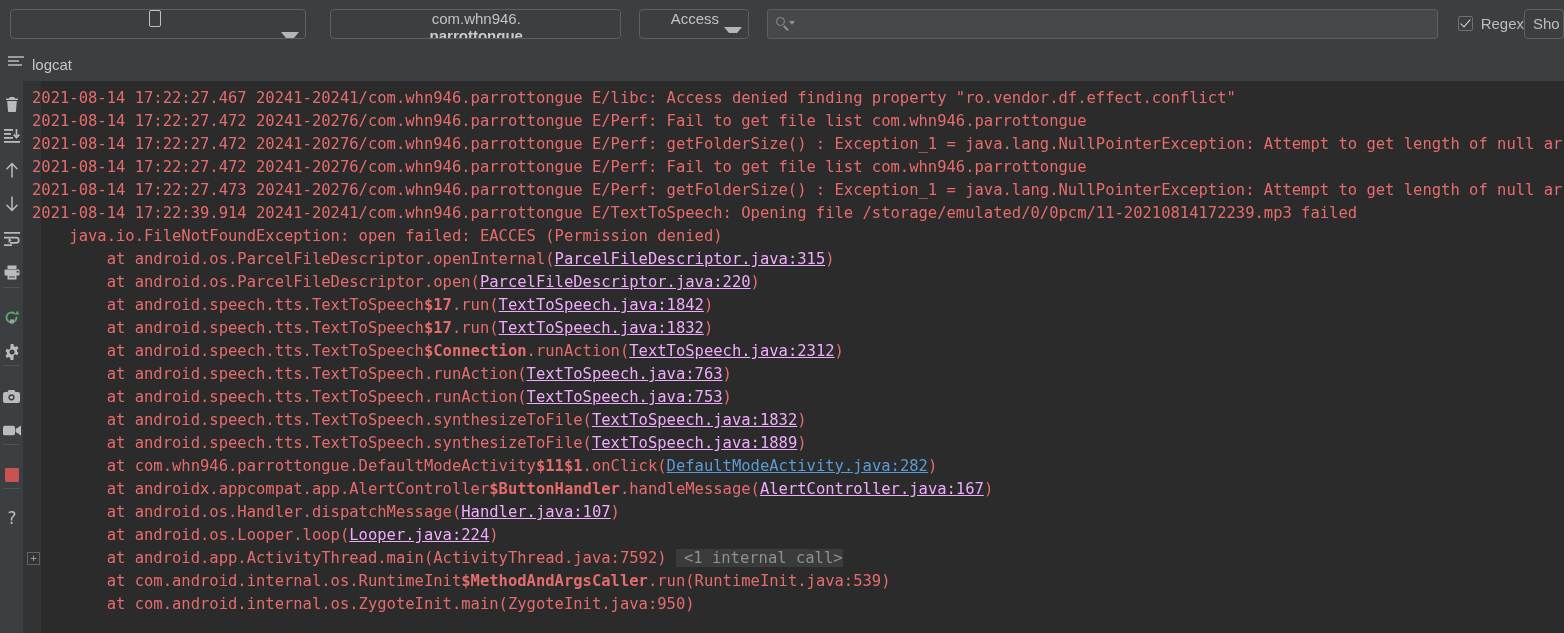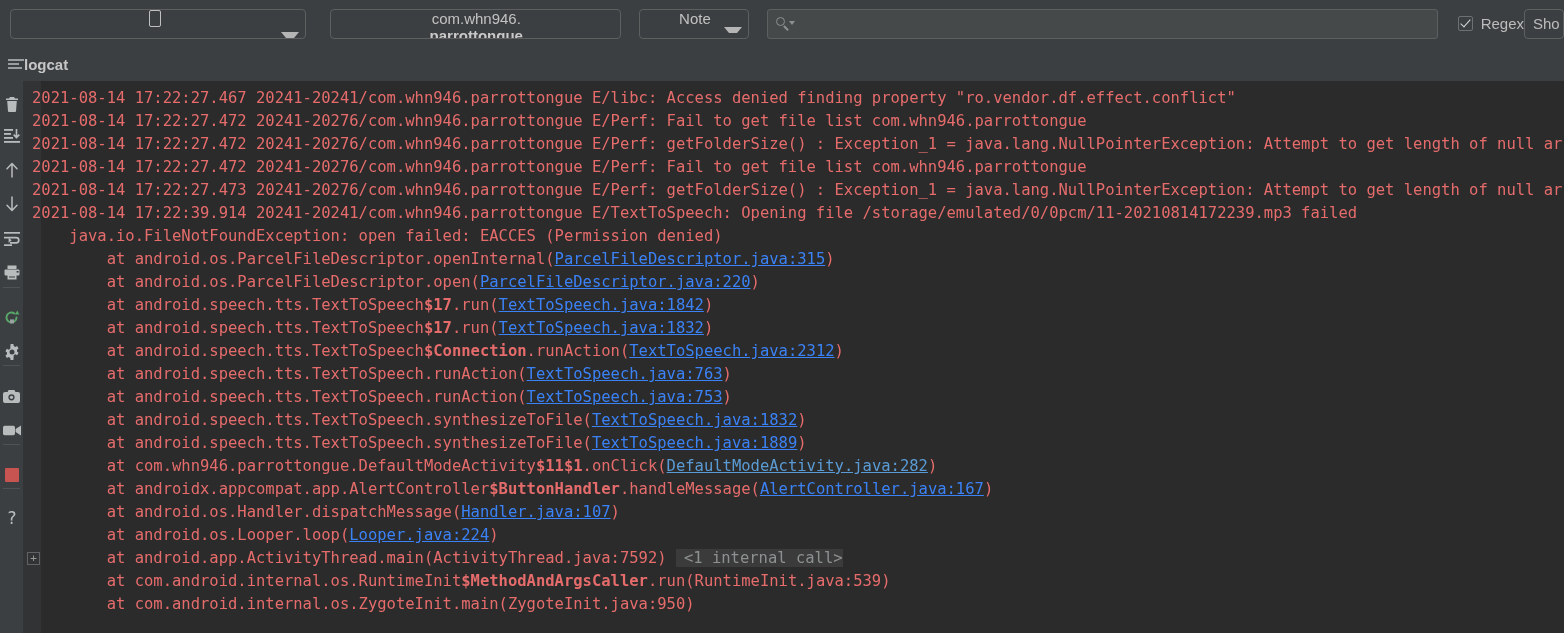--- a/index.html
+++ b/index.html
@@ -81,21 +81,21 @@
     color:#bcbcbc;font-size:15px;display:flex;align-items:center;
     padding:0 8px;width:40px;overflow:hidden;white-space:nowrap;flex:0 0 auto;
   }
 
   
   .tabstrip{
     position:absolute;left:0;top:47px;width:1564px;height:34px;
     background:#3c3f41;display:flex;align-items:center;padding-left:8px;
     box-sizing:border-box;
   }
-  .tab{display:flex;align-items:center;gap:0;font-weight:bold;}
+  .tab{display:flex;align-items:flex-start;gap:8px;}
   .logcat-ico{width:16px;height:11px;position:relative;flex:0 0 auto;}
   .logcat-ico i{position:absolute;left:0;height:2px;background:#9a9d9e;display:block;}
   .logcat-ico i:nth-child(1){top:0;width:16px;}
   .logcat-ico i:nth-child(2){top:4px;width:11px;}
   .logcat-ico i:nth-child(3){top:8px;width:14px;}
   #tab-logcat-label{color:#c6c6c6;font-size:15px;}
 
   
   .rail{
     position:absolute;left:0;top:81px;width:23px;height:552px;
@@ -122,21 +122,21 @@
     font-size:11px;line-height:11px;text-align:center;
     font-family:"DejaVu Sans Mono", monospace;background:#313335;
   }
   .lines{
     position:absolute;left:9px;top:6px;width:1528px;
     font-family:"DejaVu Sans Mono", monospace;
     font-size:15.5px;line-height:23px;white-space:pre;
   }
   .line{height:23px;color:#e66c6c;}
   .b{font-weight:bold;}
-  .lnk{color:#3b82f6;text-decoration:underline;}
+  .lnk{color:#f0abfc;text-decoration:underline;}
   .lnk-blue{color:#5a9bd5;text-decoration:underline;}
   .internal{
     color:#8d9091;background:#3b3b3b;padding-left:8px;
   }
 </style>
 </head>
 <body>
 
 <div id="app">
 
@@ -150,21 +150,21 @@
     </div>
 
     <div class="combo" id="process-combo">
       <span class="txt-main">com.whn946.</span>
         <span class="txt-bold">parrottongue</span>
         <span class="txt-dim clip"> (12714</span>
       <span class="arrow"></span>
     </div>
 
     <div class="combo" id="level-combo">
-      <span class="txt-main">Note</span>
+      <span class="txt-main">Access</span>
       <span class="arrow"></span>
     </div>
 
     <div id="search-box">
       <span class="mag">
         <span class="ring"></span>
           <span class="stem"></span>
           <span class="dd"></span>
       </span>
       <input id="search-input" type="text" placeholder="" style="">

